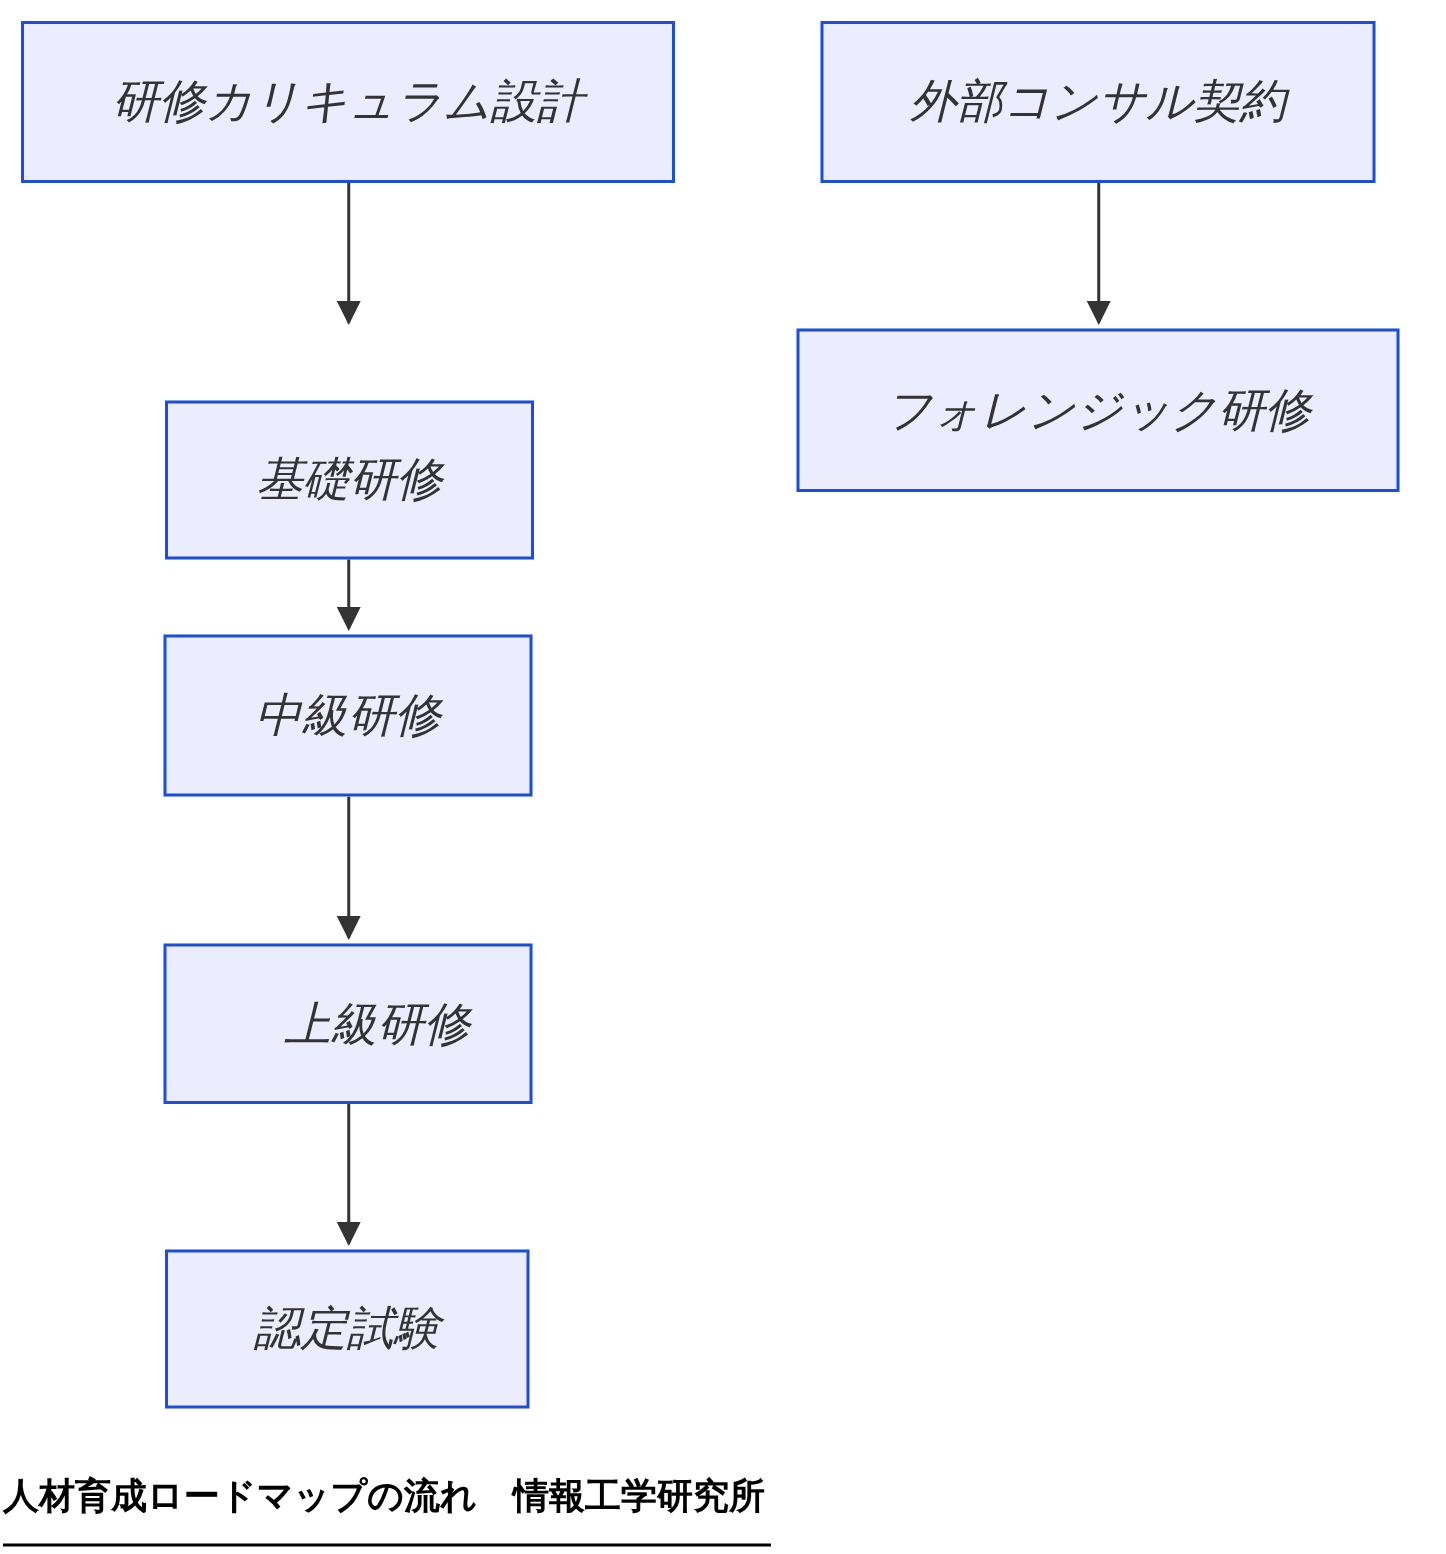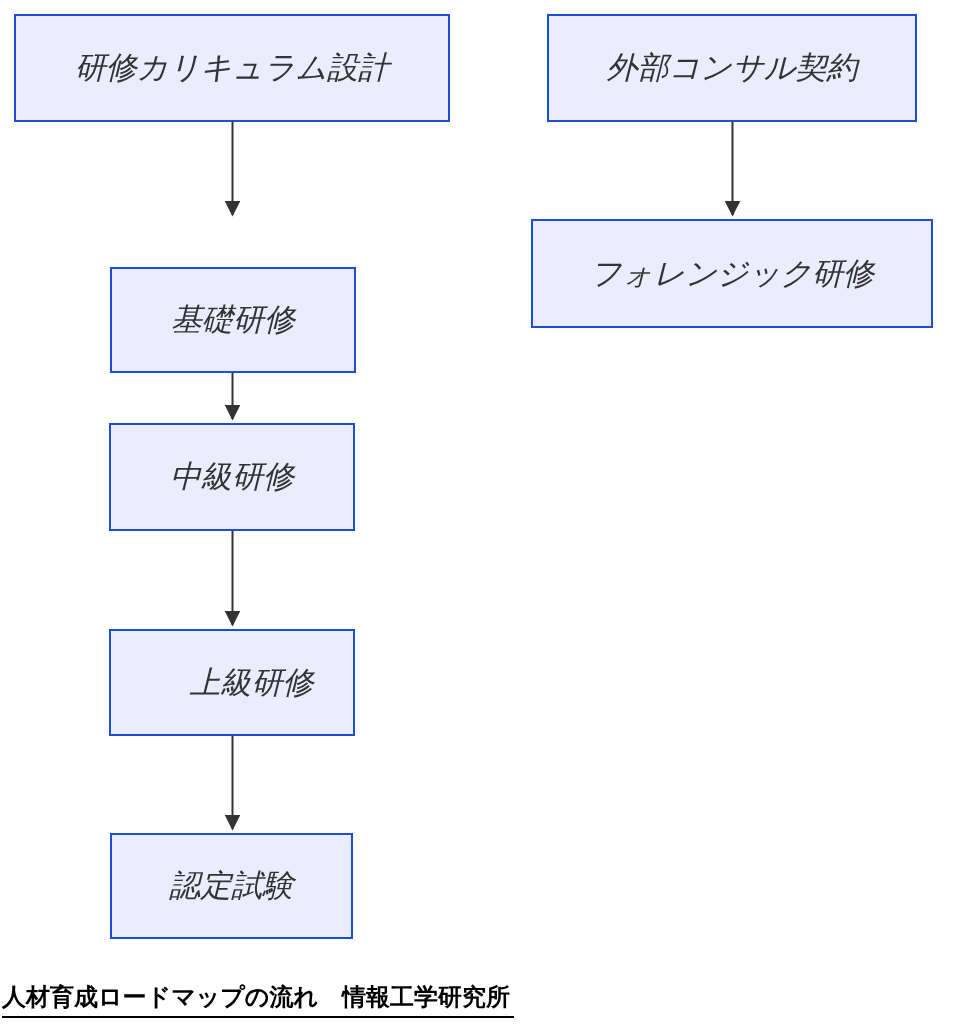--- a/index.html
+++ b/index.html
@@ -44,21 +44,21 @@
   #n-consultant   { left: 547px; top: 14px;  width: 370px; height: 108px; }
   #n-forensic     { left: 531px; top: 219px; width: 402px; height: 109px; }
   .caption {
     position: absolute;
     left: 2px;
     top: 981px;
     font-size: 24px;
     font-weight: bold;
     color: #000000;
     border-bottom: 2px solid #000000;
-    padding-bottom: 3px;
+    padding-bottom: 16px;
     padding-right: 4px;
     white-space: pre;
   }
 </style>
 </head>
 <body>
 
 <div class="canvas">
 
   <svg class="edges-layer" width="964" height="1036" viewBox="0 0 964 1036" xmlns="http://www.w3.org/2000/svg">

